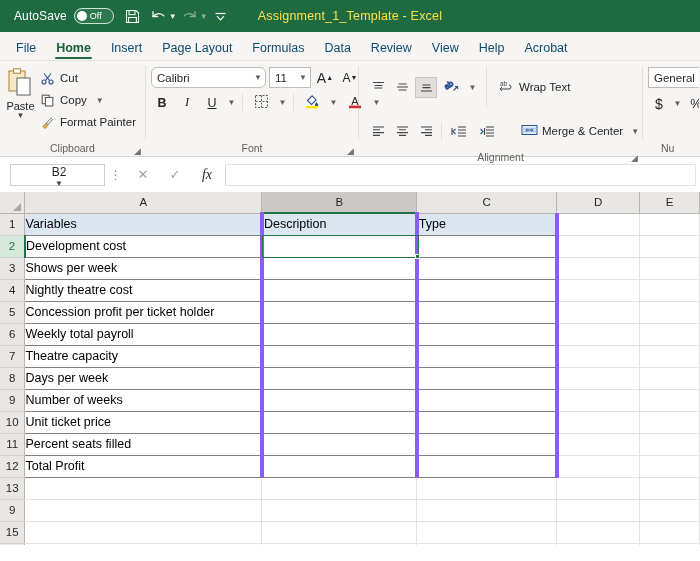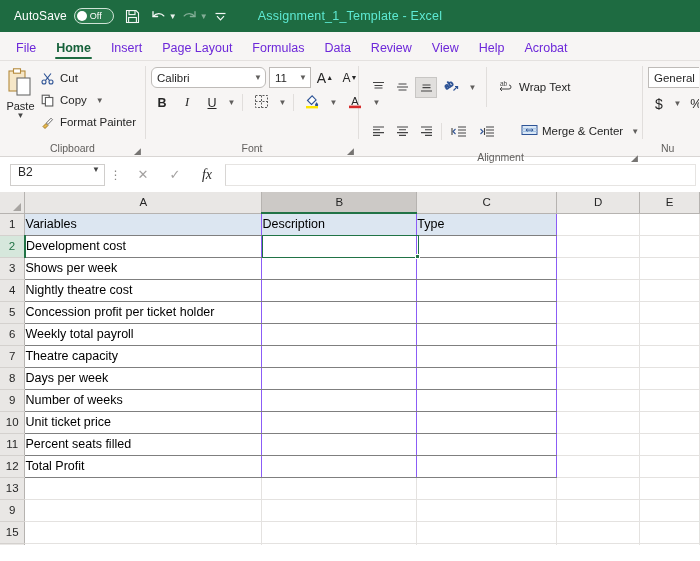--- a/index.html
+++ b/index.html
@@ -27,30 +27,30 @@
   .toggle .knob { width:10px; height:10px; border-radius:50%; background:#ffffff; }
   .toggle .tg-text { font-size:9px; color:#ffffff; }
   .qicon {
     width:26px; height:26px; display:flex; align-items:center; justify-content:center;
     color:#ffffff; opacity:.95;
   }
   .qicon.dim { opacity:.45; }
   .caret-sm { font-size:8px; margin-left:-3px; opacity:.9; }
   .title-center {
     position:absolute; left:0; right:0; text-align:center;
-    font-size:12.5px; color:#5eead4; pointer-events:none; letter-spacing:.2px;
+    font-size:12.5px; color:#fde047; pointer-events:none; letter-spacing:.2px;
   }
 
   
   .tabbar {
     height:29px; background:#f7f5f4; display:flex; align-items:flex-end;
     padding-left:6px; border-bottom:1px solid #e4e1df;
   }
   .tab {
-    padding:3px 10px 5px; font-size:12.5px; color:#6d28d9; cursor:default;
+    padding:3px 10px 5px; font-size:12.5px; color:#0c4a6e; cursor:default;
     position:relative; white-space:nowrap;
   }
   .tab.active { color:#16613a; font-weight:bold; }
   .tab.active::after {
     content:""; position:absolute; left:9px; right:9px; bottom:1px;
     height:2.5px; background:#1e6b41; border-radius:2px;
   }
 
   
   .ribbon {
@@ -111,22 +111,22 @@
     font-size:11.5px; color:#262626; white-space:nowrap; cursor:default;justify-content:flex-end;
   }
 
   
   .num-combo { width:66px; }
 
   
   .fbar { height:35px; background:#ffffff; display:flex; align-items:center; padding:0 4px; }
   .namebox {
     width:95px; height:22px; margin-left:6px; border:1px solid #d0cecc; background:#ffffff;
-    display:flex; align-items:flex-start; justify-content:space-between; padding:0 4px 0 7px;
-    font-size:12px; color:#262626;
+    display:flex; align-items:center; justify-content:space-between; padding:0 4px 0 7px;
+    font-size:12px; color:#262626;flex-direction:column;
   }
   .namebox .nc { font-size:8px; color:#444; }
   .fb-dots { width:22px; text-align:center; color:#8a8886; font-size:12px; letter-spacing:1px; }
   .fb-btn { width:32px; height:22px; display:flex; align-items:center; justify-content:center; font-size:13px; color:#a3a1a0; }
   .fb-btn.fx { color:#262626; font-style:italic; font-family:"Liberation Serif", serif; font-size:14px; }
   .fb-input {
     flex:1; height:22px; border:1px solid #e6e4e2; border-left:1px solid #d8d6d4;
     background:#ffffff; margin-left:2px;
   }
 
@@ -155,21 +155,21 @@
     vertical-align:middle;
   }
   .rowhead.sel { background:#d6e7dc; color:#217346; border-right:2px solid #217346; }
   .cell {
     height:22px; font-size:12.5px; color:#000000; padding:0 2px 0 3px;
     vertical-align:middle; white-space:nowrap; overflow:hidden;
     border-right:1px solid #e4e2e0; border-bottom:1px solid #e4e2e0;
     background:#ffffff;
   }
   
-  .tbl { border-right:1px solid #8b5cf6; border-bottom:1px solid #7f7f7f; }
+  .tbl { border-right:4px solid #8b5cf6; border-bottom:1px solid #7f7f7f; }
   .tbl-l { border-left:1px solid #7f7f7f; }
   .tbl-top { border-top:1px solid #7f7f7f; }
   .hdr-fill { background:#dce6f1; }
   .selected-cell { position:relative; }
 
   .selbox {
     position:absolute; border:1.6px solid #217346; pointer-events:none; z-index:5;
   }
   .selhandle {
     position:absolute; width:5px; height:5px; background:#217346;

